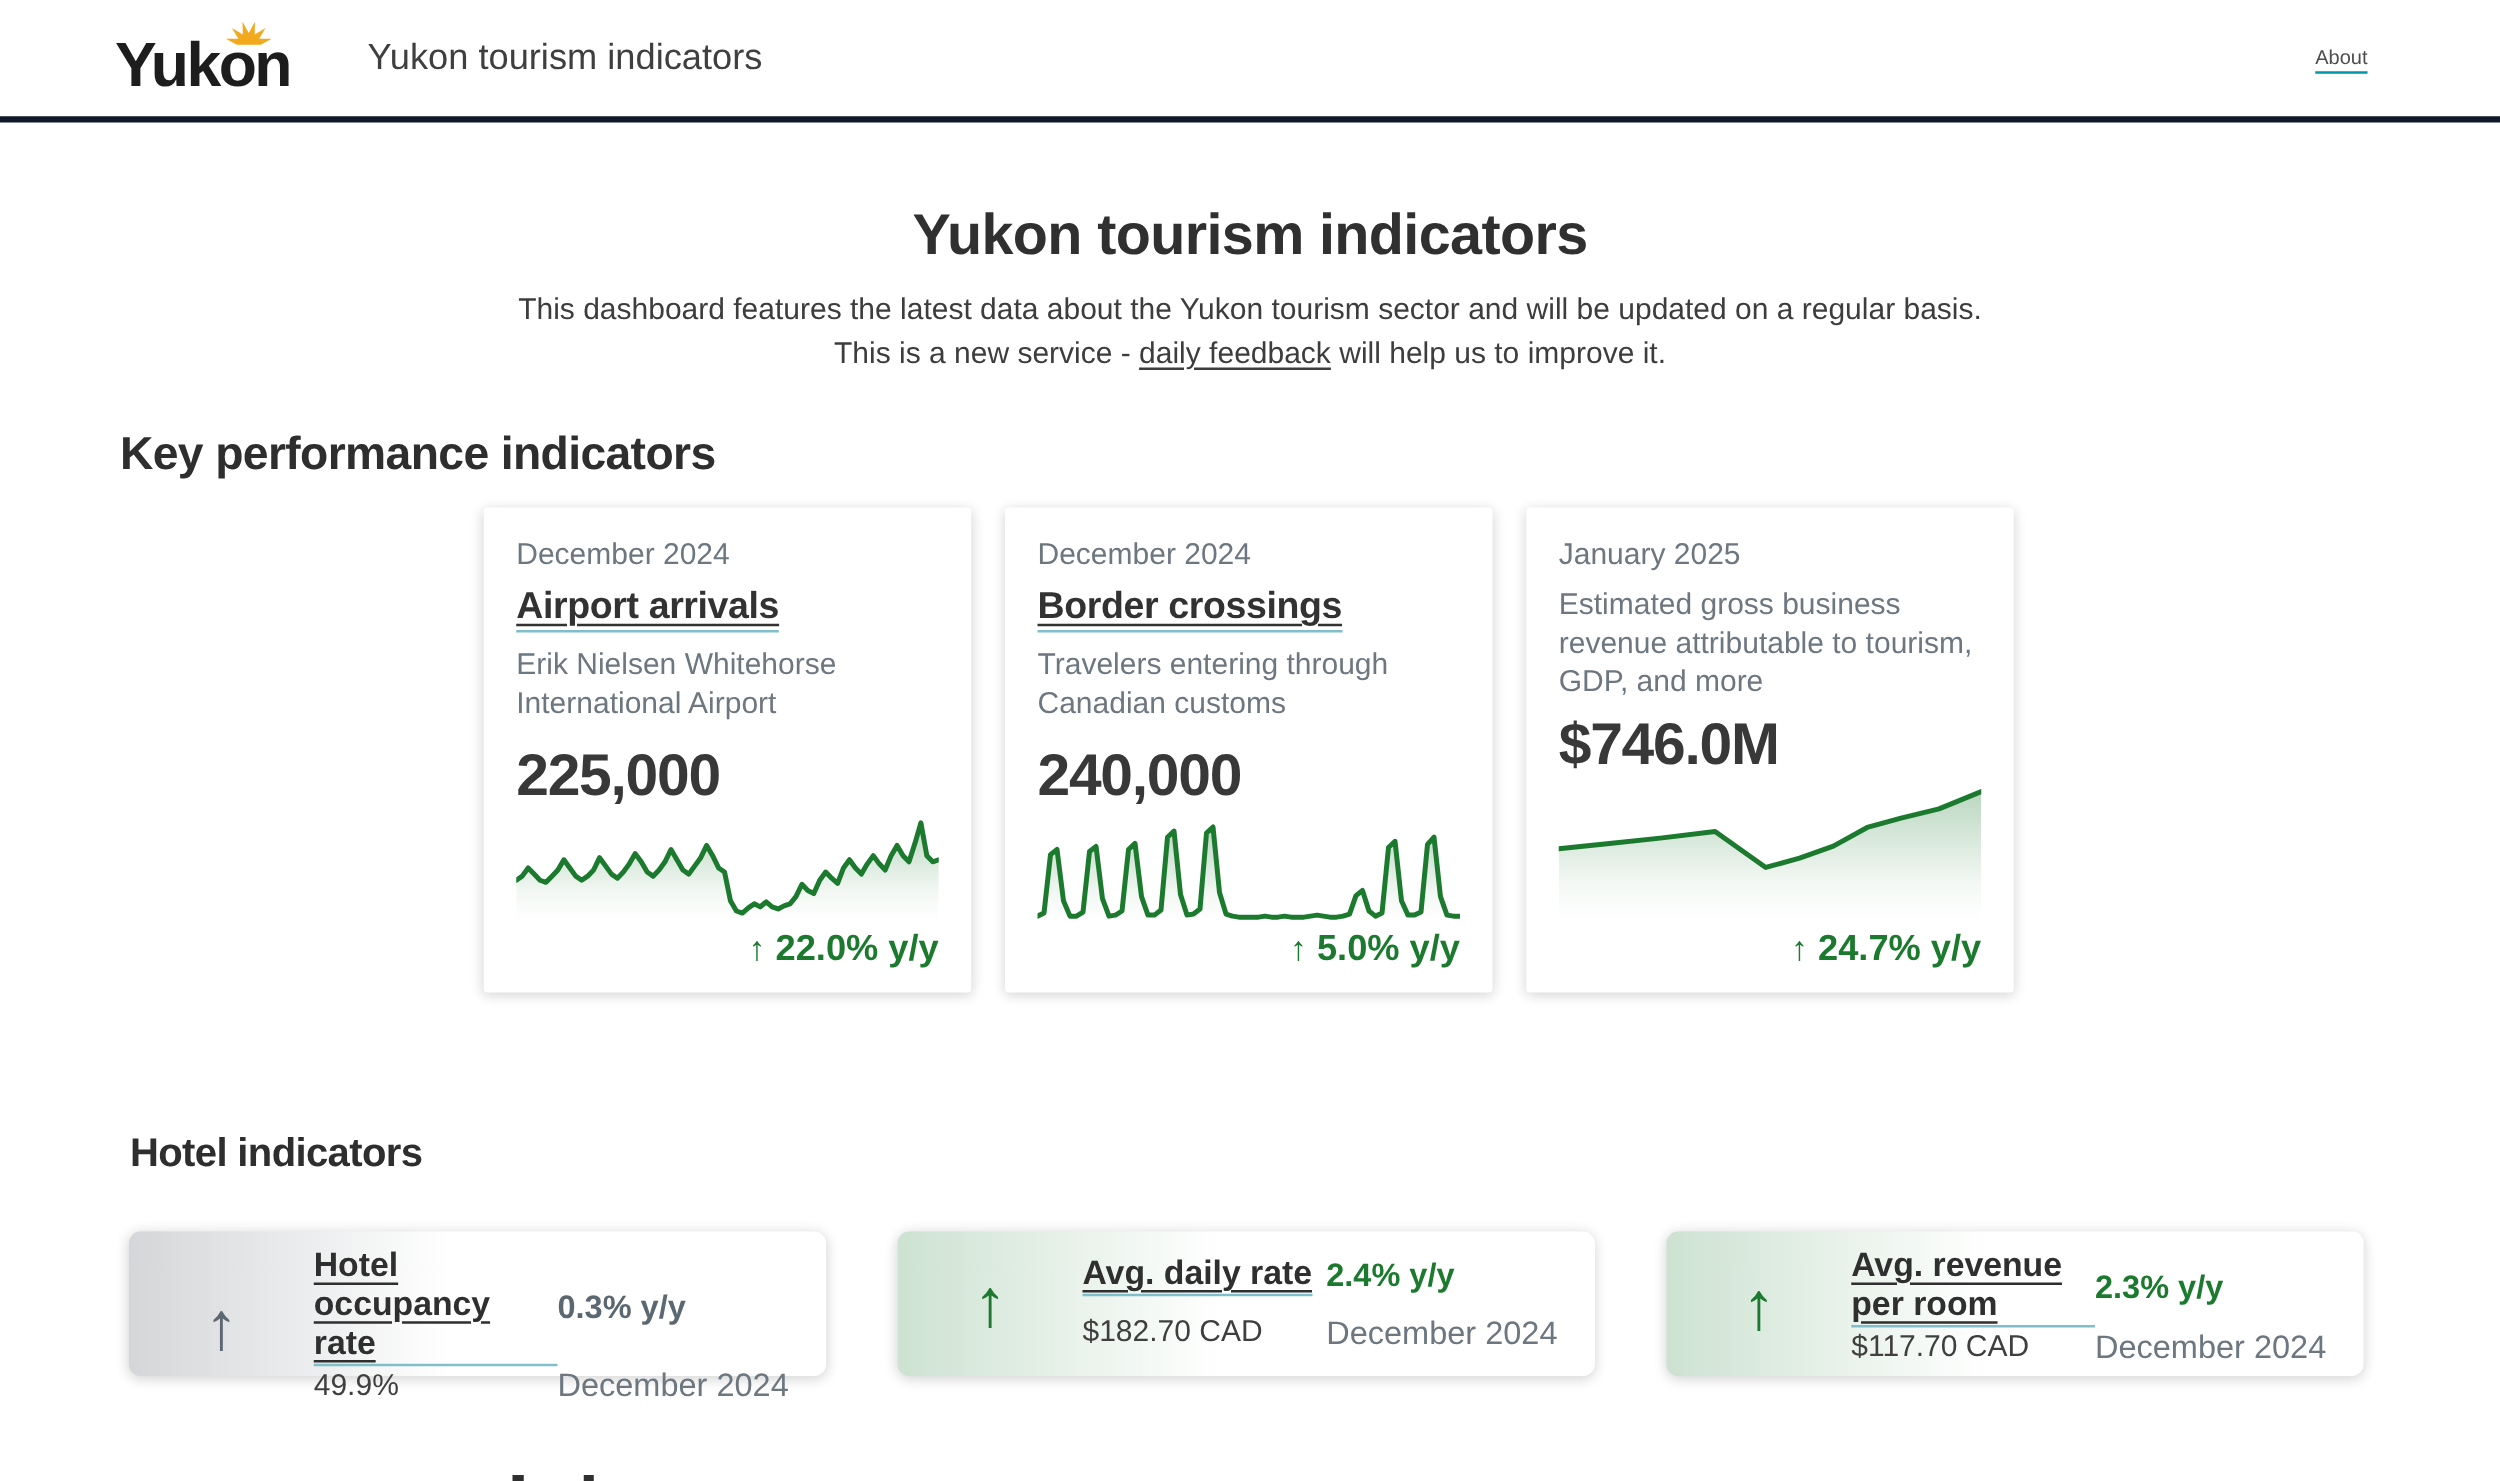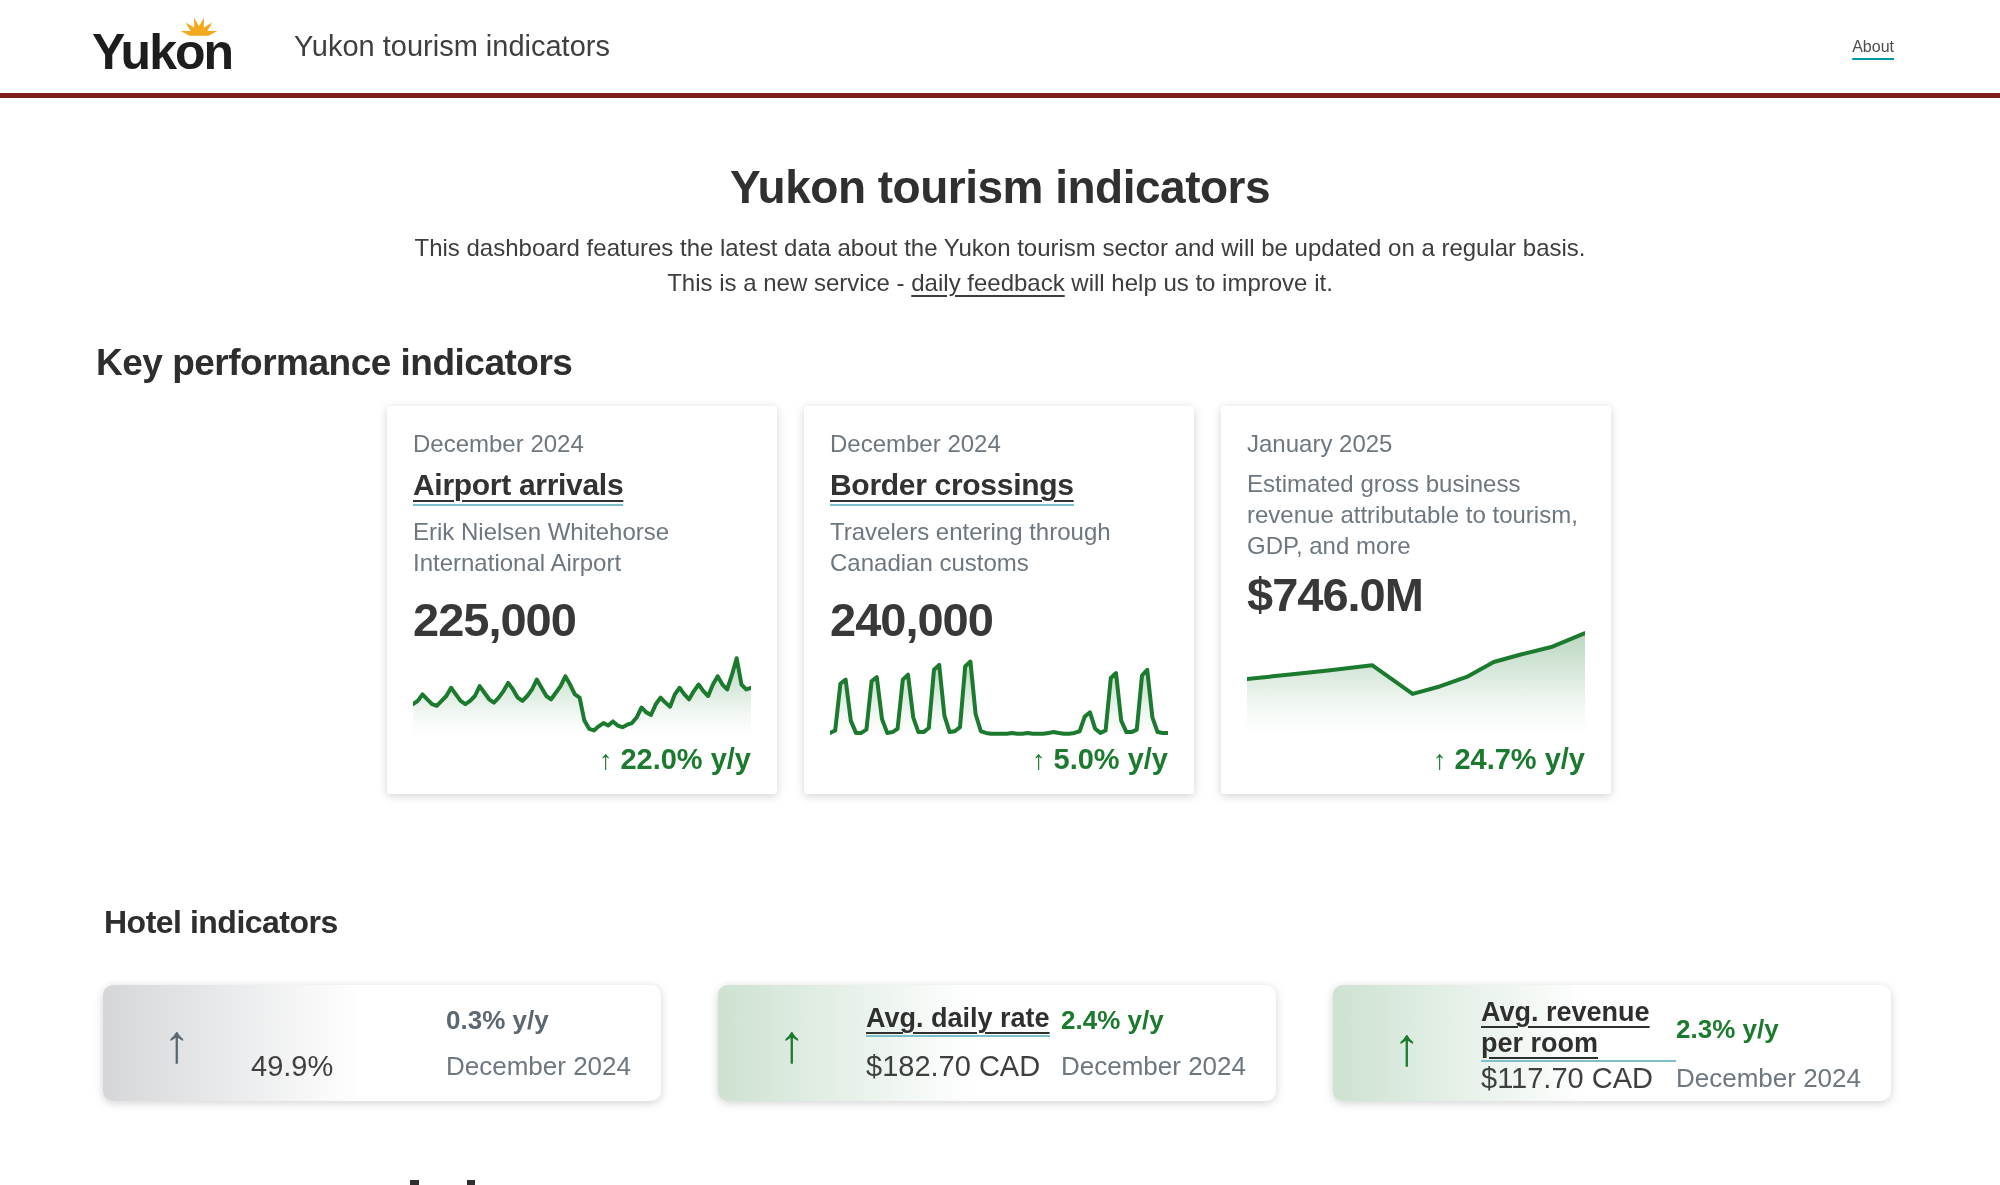--- a/index.html
+++ b/index.html
@@ -1,21 +1,21 @@
 <!DOCTYPE html>
 <html><head>
 <meta charset="utf-8">
 <title>Yukon tourism indicators</title>
 <style>
   * { margin:0; padding:0; box-sizing:border-box; }
   html,body { width:2000px; height:1185px; overflow:hidden; background:#fff;
     font-family:"Liberation Sans","DejaVu Sans",sans-serif; color:#3a3a3a; }
 
   
-  .header { height:98px; border-bottom:5px solid #7f1d1d; display:flex; align-items:center;
+  .header { height:98px; border-bottom:5px solid #0f172a; display:flex; align-items:center;
     padding:0 106px 0 92px; background:#fff; }
   .logo { position:relative; display:inline-block; font-size:50px; font-weight:800;
     letter-spacing:-2px; color:#1d1d1d; line-height:1; padding-top:10px; }
   .sun { position:absolute; top:-9px; left:86px; width:42px; height:29px; }
   .site-title { margin-left:62px; font-size:29px; color:#3f3f3f; }
   .about { margin-left:auto; font-size:16px; color:#4d4d4d; text-decoration:underline;
     text-decoration-color:#0097a9; text-decoration-thickness:2px; text-underline-offset:6px;
     cursor:pointer; }
 
   
@@ -53,21 +53,21 @@
     font-size:54px; font-weight:700; line-height:1; }
   .accent-gray  .hotel-arrow { color:#5b6771; }
   .accent-green .hotel-arrow { color:#1b7a2e; }
   .hotel-title { grid-row:1; grid-column:2; justify-self:start; align-self:center;
     font-size:27px; font-weight:800; color:#2f2f2f; text-decoration:underline;
     text-decoration-thickness:2px; text-underline-offset:5px; border-bottom:2px solid #7fbecb;
     padding-bottom:1px; cursor:pointer; }
   .hotel-change { grid-row:1; grid-column:3; align-self:center; font-size:26px; font-weight:700; }
   .accent-gray  .hotel-change { color:#5b6771; }
   .accent-green .hotel-change { color:#1b7a2e; }
-  .hotel-value { grid-row:2; grid-column:2; align-self:center; font-size:29px; color:#3f3f3f; }
+  .hotel-value { grid-row:2; grid-column:2; align-self:center; font-size:24px; color:#3f3f3f; }
   .hotel-period { grid-row:2; grid-column:3; align-self:center; font-size:26px; color:#6d7780; }
 
   
   .frag { position:absolute; top:1180px; height:5px; background:#2f2f2f; }
   .frag1 { left:410px; width:9px; }
   .frag2 { left:467px; width:8px; }
 </style>
 </head>
 <body>
 
@@ -146,20 +146,21 @@
   </div>
 
 </div>
 
 <h2 class="h2-hotel">Hotel indicators</h2>
 
 <div class="hotel-row">
 
   <div class="hotel-card accent-gray">
     <span class="hotel-arrow">↑</span>
+    <a class="hotel-title">Hotel occupancy rate</a>
     <span class="hotel-change">0.3% y/y</span>
     <span class="hotel-value">49.9%</span>
     <span class="hotel-period">December 2024</span>
   </div>
 
   <div class="hotel-card accent-green">
     <span class="hotel-arrow">↑</span>
     <a class="hotel-title">Avg. daily rate</a>
     <span class="hotel-change">2.4% y/y</span>
     <span class="hotel-value">$182.70 CAD</span>

